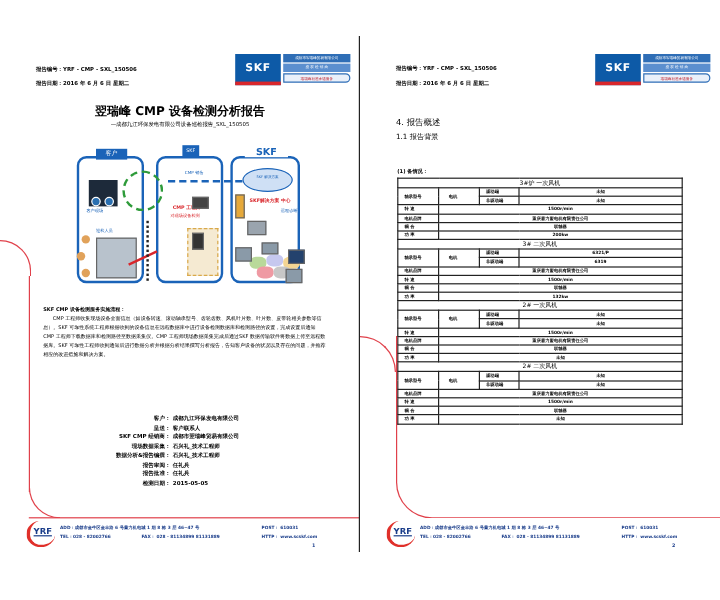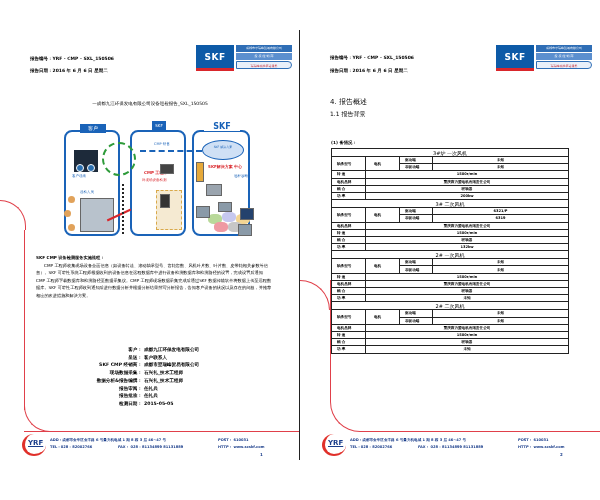--- a/index.html
+++ b/index.html
@@ -95,20 +95,21 @@
 
   <div class="logo">
     <div class="skf">SKF</div>
     <div class="badge">
       <div class="b1">成都市翌瑞峰贸易有限公司</div>
       <div class="b2">授 权 经 销 商</div>
       <div class="b3">瑞瑞峰精准承诺服务</div>
     </div>
   </div>
 
+  <div class="title">翌瑞峰 CMP 设备检测分析报告</div>
   <div class="subtitle">—成都九江环保发电有限公司设备巡检报告_SXL_150505</div>
 
   <div class="diagram">
     <div class="box customer"></div>
     <div class="box engineer"></div>
     <div class="box skf"></div>
     <div class="box-tag tag-customer">客户</div>
     <div class="box-tag tag-skf-small">SKF</div>
     <div class="box-tag tag-skf-big">SKF</div>
 

